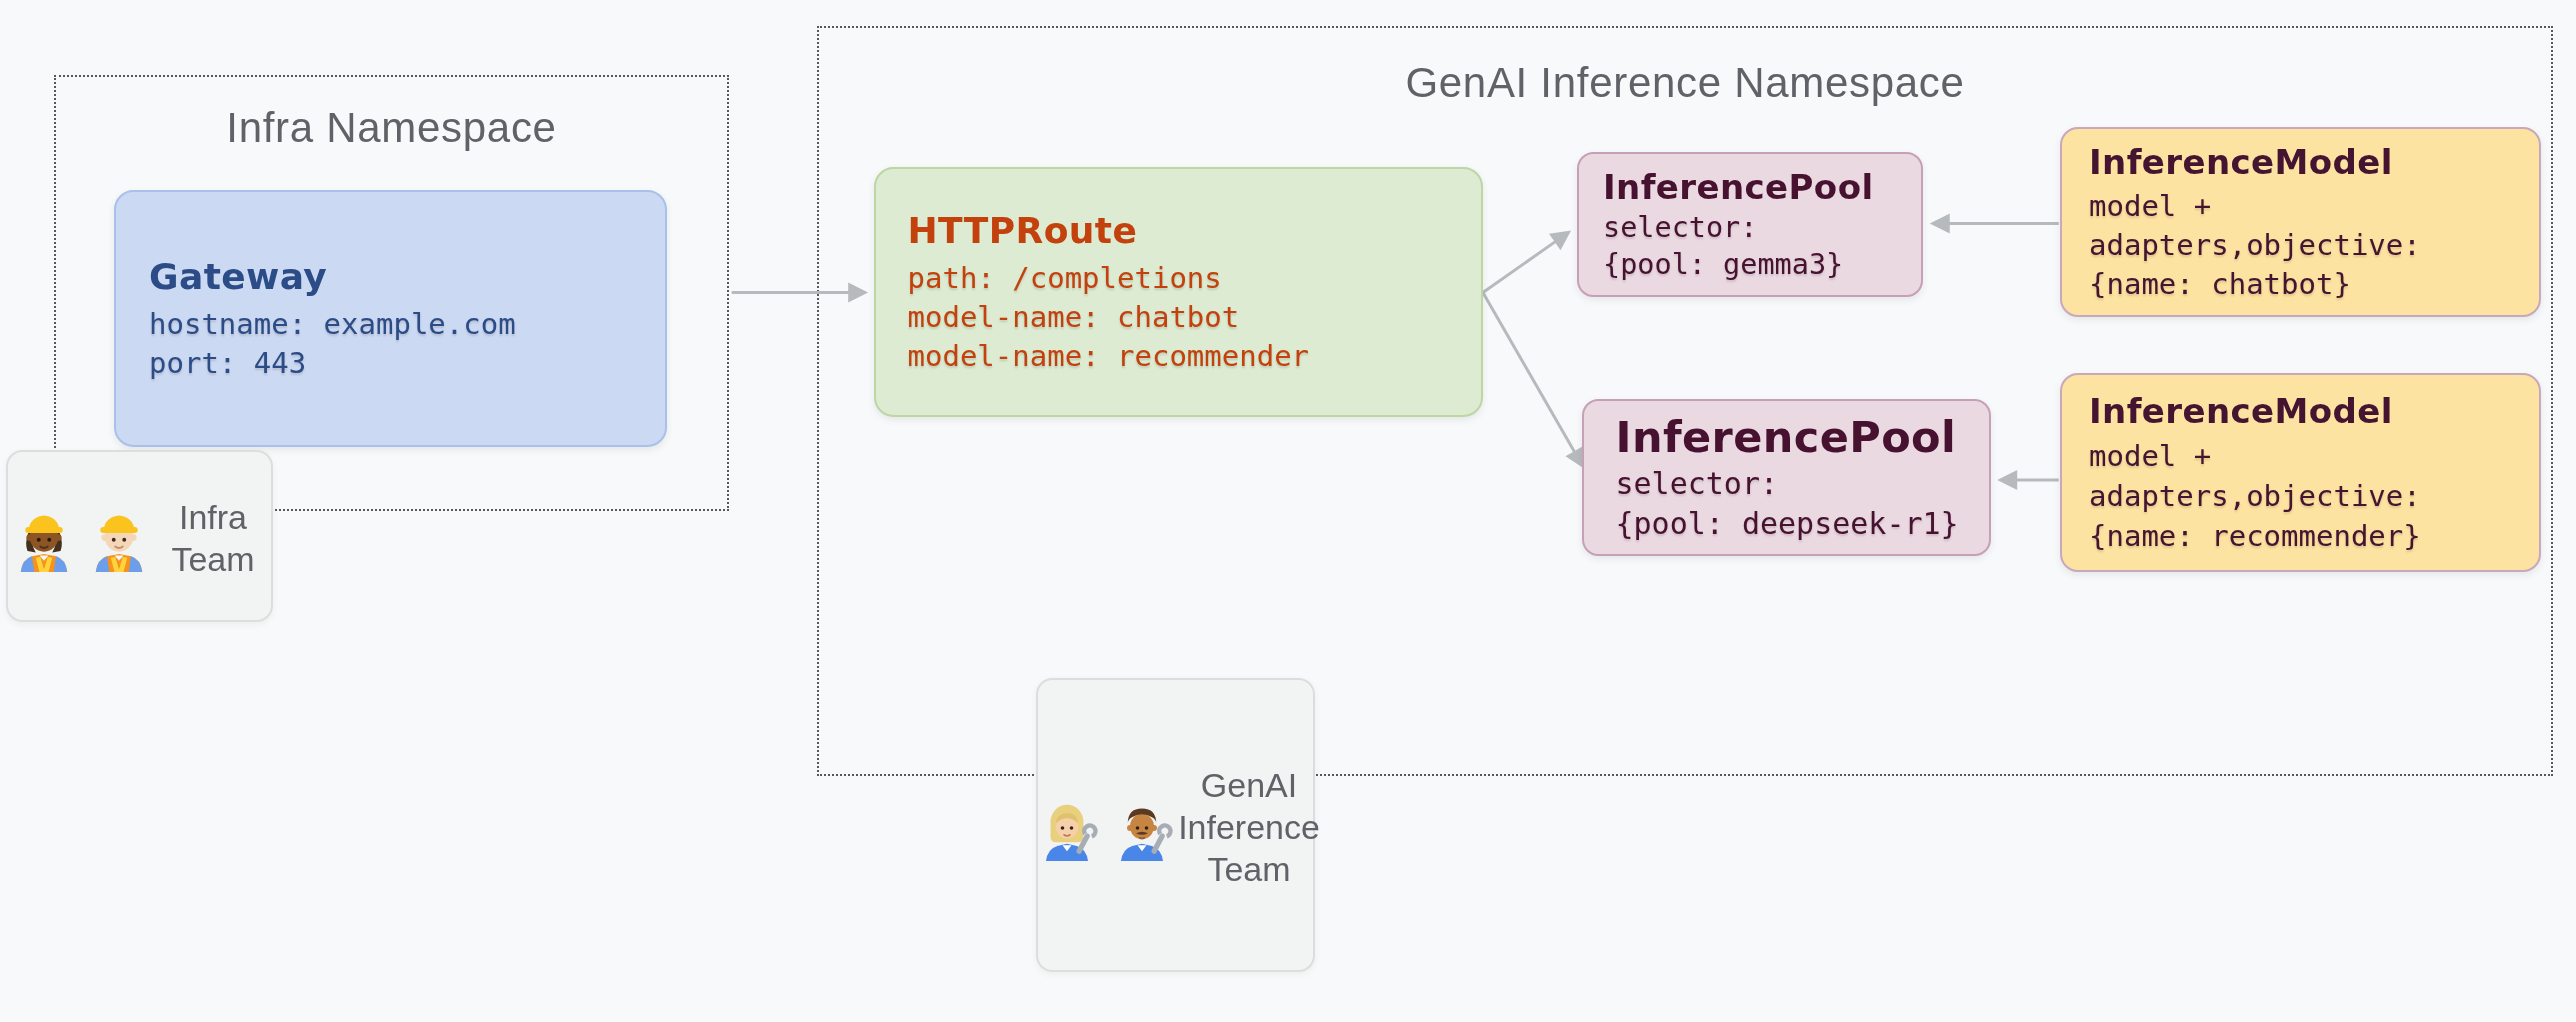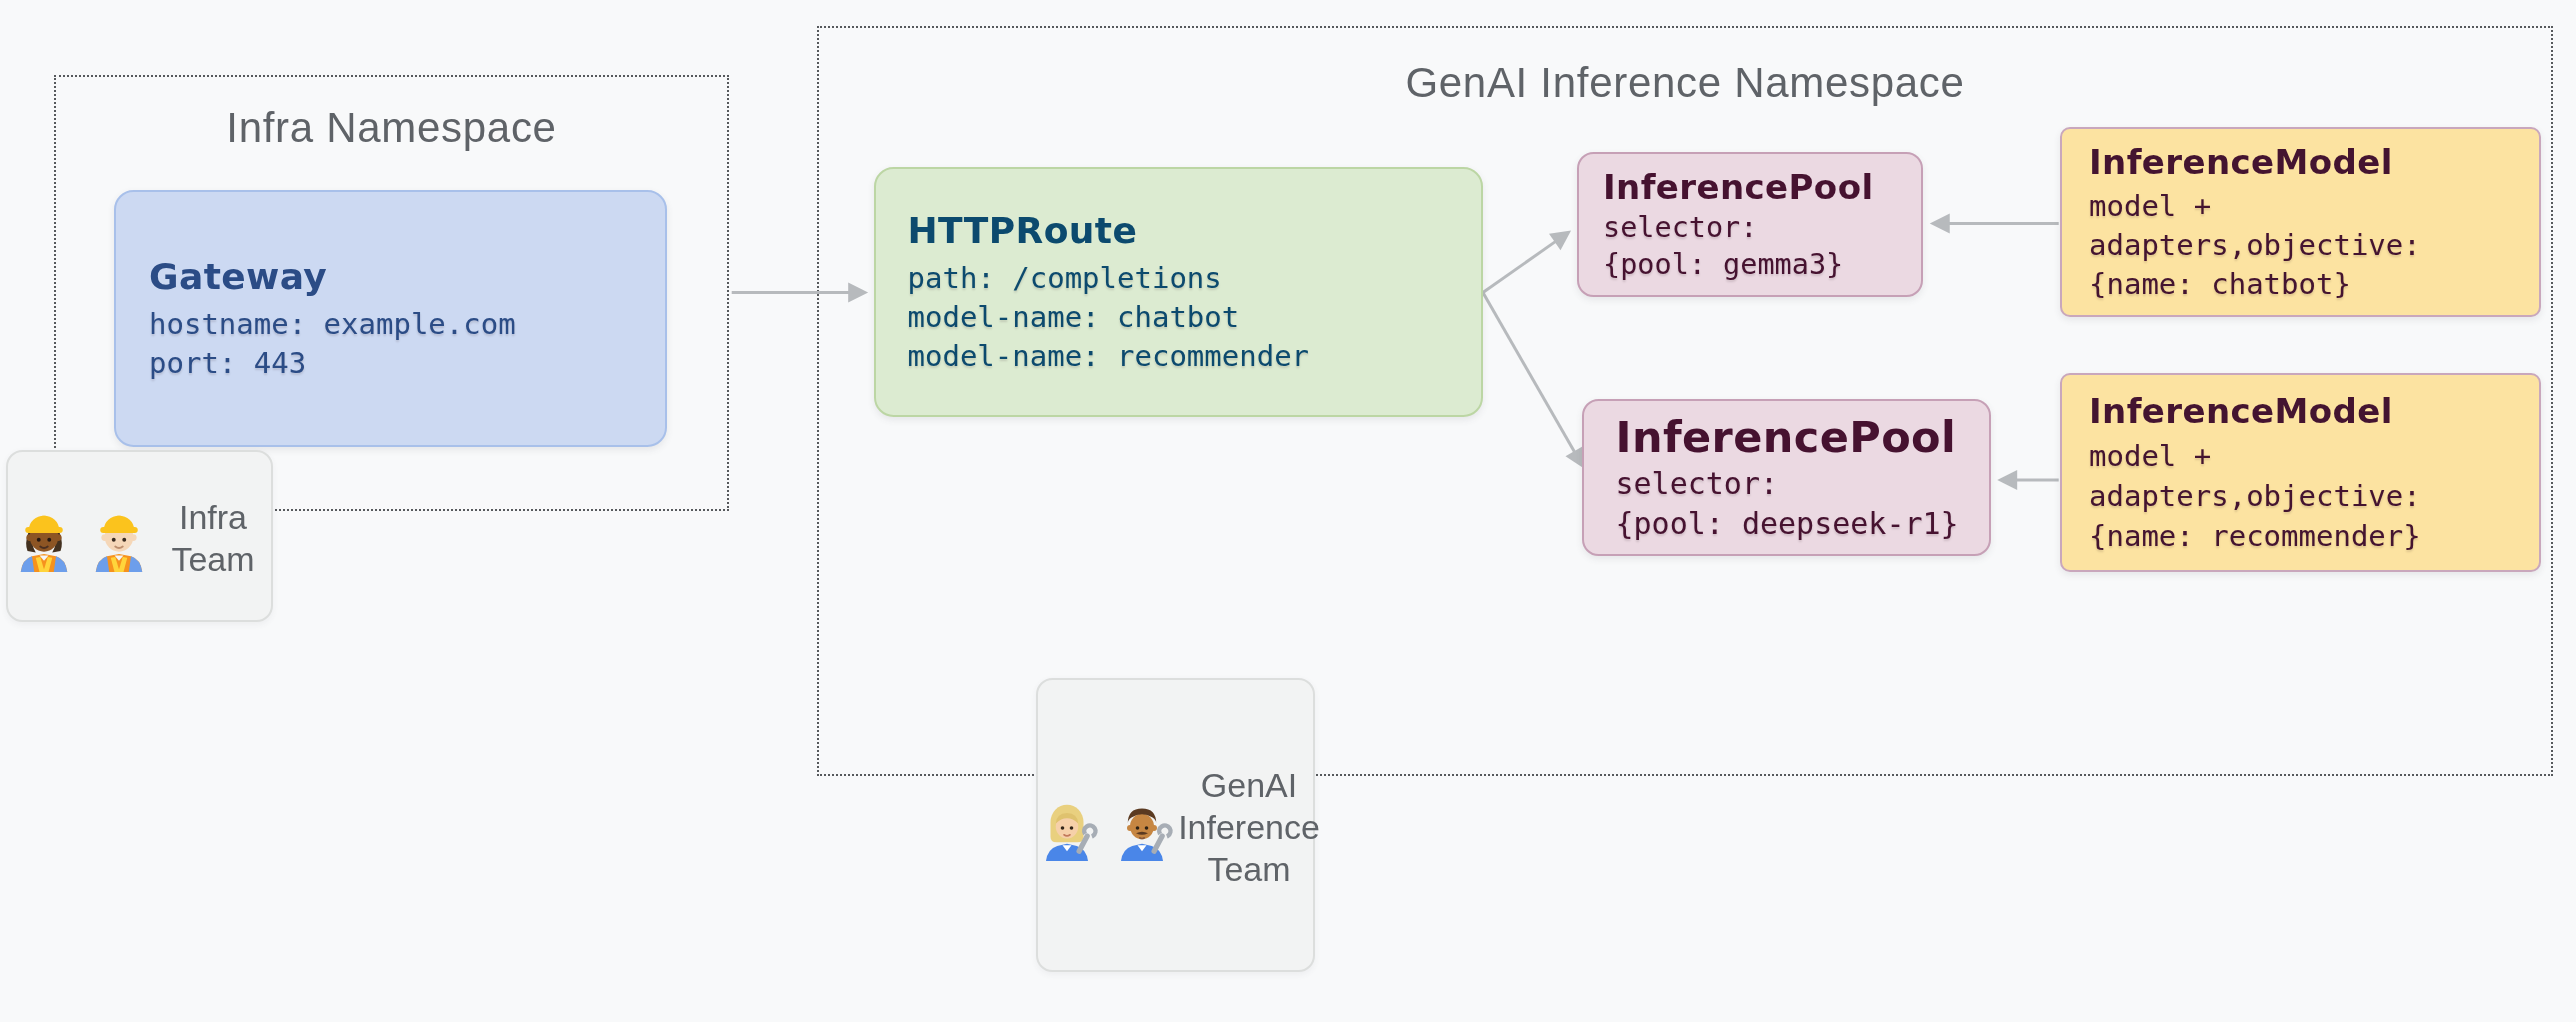--- a/index.html
+++ b/index.html
@@ -19,23 +19,23 @@
   .node{position:absolute;box-sizing:border-box;display:flex;flex-direction:column;
         justify-content:center;z-index:3;box-shadow:0 3px 7.5px rgba(70,70,80,0.10);}
   .node-title{font-family:"DejaVu Sans",sans-serif;font-weight:700;font-size:36px;line-height:46px;
               margin-bottom:4.5px;letter-spacing:0.4px;}
   .node-line{font-family:"DejaVu Sans Mono","Liberation Mono",monospace;font-size:29px;line-height:39px;
              text-shadow:0 1.5px 2.2px rgba(40,20,30,0.15);white-space:nowrap;}
 
   .gateway{left:114px;top:190px;width:553px;height:257px;padding-left:33px;
            background:#ccd9f2;border:2.2px solid #a8c0ea;border-radius:19.5px;color:#2b4c86;}
   .httproute{left:874px;top:167px;width:609px;height:250px;padding-left:31.5px;
-           background:#dcebd1;border:2.2px solid #bcd6a4;border-radius:19.5px;color:#0c4a6e;}
+           background:#dcebd1;border:2.2px solid #bcd6a4;border-radius:19.5px;color:#c2410c;}
   .pool{background:#ebd9e2;border:2.2px solid #c6a0b6;border-radius:16.5px;color:#461230;}
-  .model{background:#fce3a1;border:2.2px solid #c9a7bc;border-radius:10px;color:#441430;}
+  .model{background:#fce3a1;border:2.2px solid #c9a7bc;border-radius:18px;color:#441430;}
   .pool1{left:1577px;top:152px;width:346px;height:145px;padding-left:24px;}
   .pool1 .node-title{font-size:34px;line-height:42px;margin-bottom:1.5px;}
   .pool1 .node-line{font-size:28.5px;line-height:37px;}
   .pool2{left:1582px;top:399px;width:409px;height:157px;padding-left:31.5px;}
   .pool2 .node-title{font-size:43px;line-height:52px;margin-bottom:1.5px;}
   .pool2 .node-line{font-size:30px;line-height:40px;}
   .model1{left:2060px;top:127px;width:481px;height:190px;padding-left:27px;}
   .model1 .node-title{font-size:34px;line-height:43px;margin-bottom:3px;}
   .model2{left:2060px;top:373px;width:481px;height:199px;padding-left:27px;}
   .model2 .node-title{font-size:34px;line-height:43px;margin-bottom:3px;}

